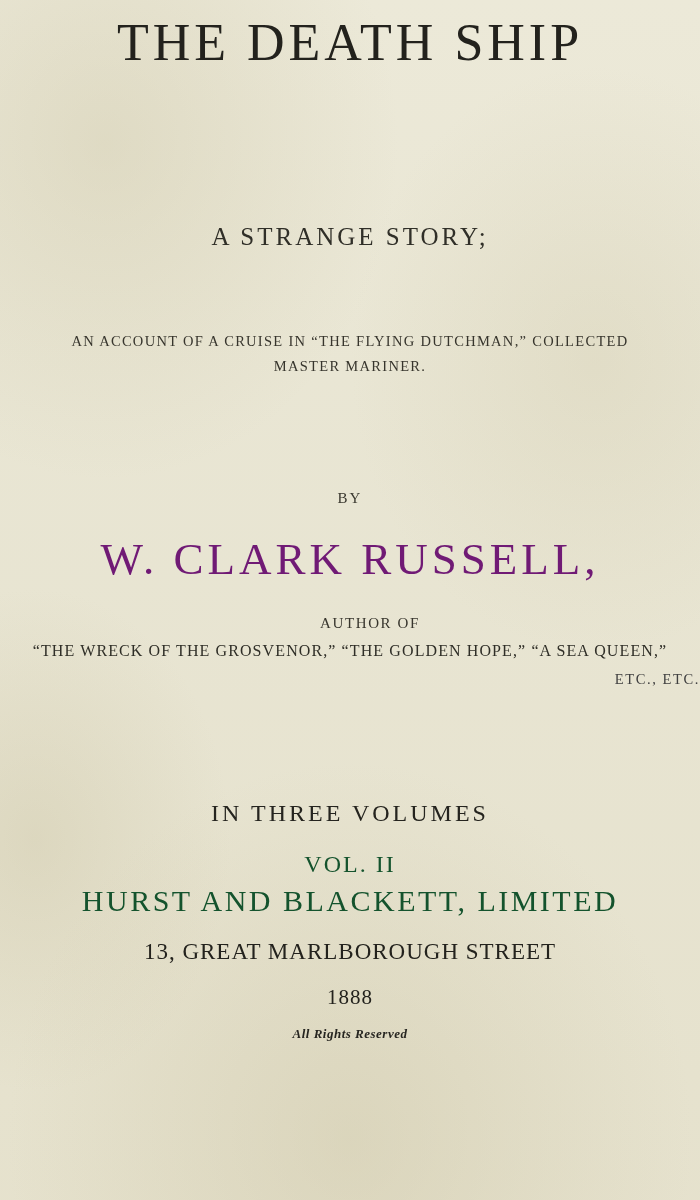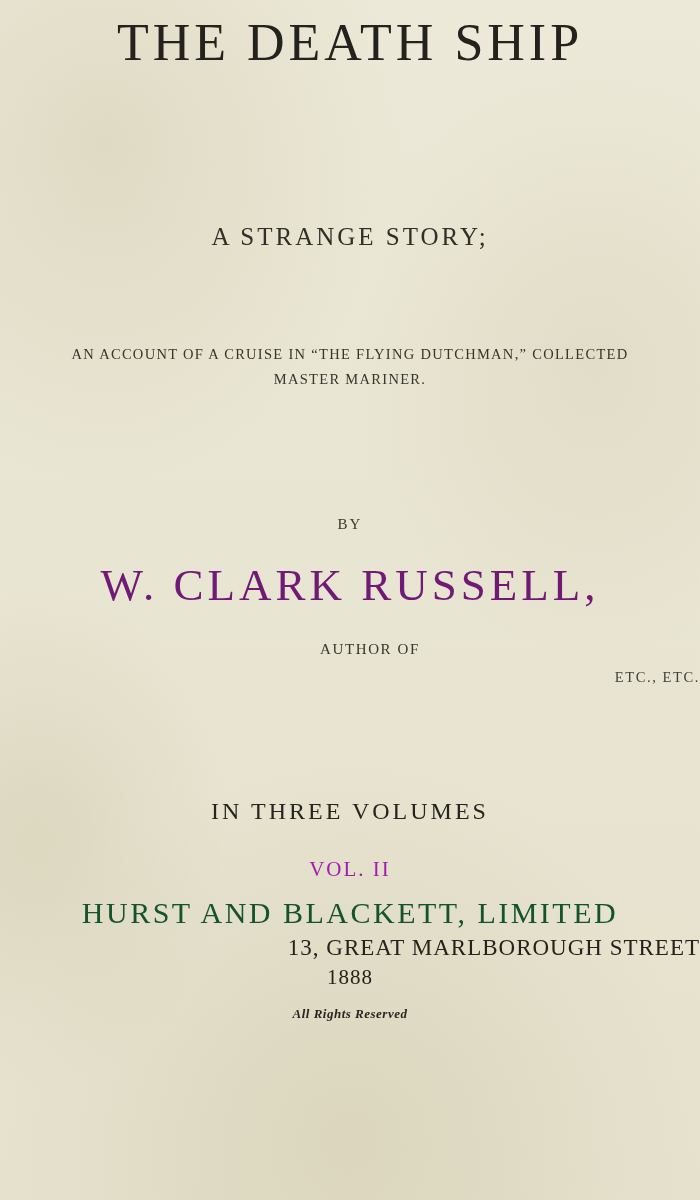--- a/index.html
+++ b/index.html
@@ -48,21 +48,21 @@
 
   .subtitle {
     font-size: 25px;
     letter-spacing: 3px;
     margin: 0;
     padding-top: 152px;
     color: #302f28;
   }
 
   .blurb {
-    margin: 13px auto;
+    margin: 0 auto;
     padding-top: 78px;
     width: 640px;
     font-size: 14.5px;
     letter-spacing: 1.3px;
     line-height: 1.74;
     color: #37352d;
   }
   .blurb .line { display: block; white-space: nowrap; }
 
   .by {
@@ -110,25 +110,25 @@
 
   .volumes {
     font-size: 24px;
     letter-spacing: 3px;
     margin: 0;
     padding-top: 112px;
     color: #25241f;
   }
 
   .volume-number {
-    font-size: 21px;
+    font-size: 24px;
     letter-spacing: 2px;
-    margin: 8px;
+    margin: 0;
     padding-top: 24px;
-    color: #a21caf;
+    color: #14532d;
   }
 
   .city {
     font-size: 25px;
     letter-spacing: 1.5px;
     margin: 0;
     padding-top: 115px;
     color: #23221d;
   }
 
@@ -136,24 +136,23 @@
     font-size: 30px;
     letter-spacing: 2.5px;
     margin: 0;
     padding-top: 6px;
     color: #14532d;
   }
 
   .address {
     font-size: 23px;
     letter-spacing: 1px;
-    margin: 0;
+    margin: 16px;
     padding-top: 5px;
     color: #23221d;
-    text-align: right;
   }
 
   .year {
     font-size: 21px;
     letter-spacing: 1px;
     margin: 0;
     padding-top: 4px;
     color: #23221d;
   }
 
@@ -182,20 +181,21 @@
     <span class="line">AN ACCOUNT OF A CRUISE IN “THE FLYING DUTCHMAN,” COLLECTED</span>
     <span class="line">MASTER MARINER.</span>
   </p>
 
   <p class="by">BY</p>
 
   <p class="author">W.  CLARK  RUSSELL,</p>
 
   <p class="author-of">AUTHOR OF</p>
 
+  <p class="works">“THE WRECK OF THE GROSVENOR,”  “THE GOLDEN HOPE,”  “A SEA QUEEN,”</p>
 
   <p class="works-etc">ETC., ETC.</p>
 
   <p class="volumes">IN  THREE  VOLUMES</p>
 
   <p class="volume-number">VOL.  II</p>
 
 
   <p class="publisher">HURST  AND  BLACKETT,  LIMITED</p>
 

